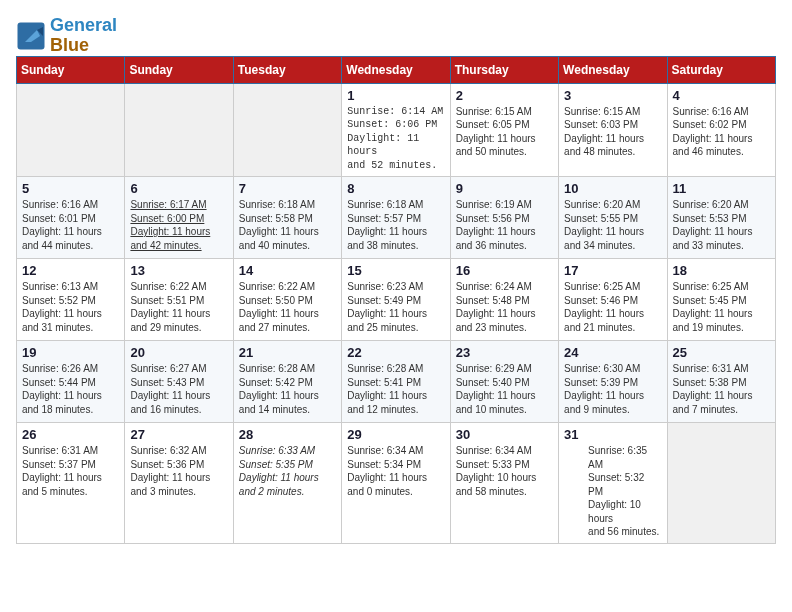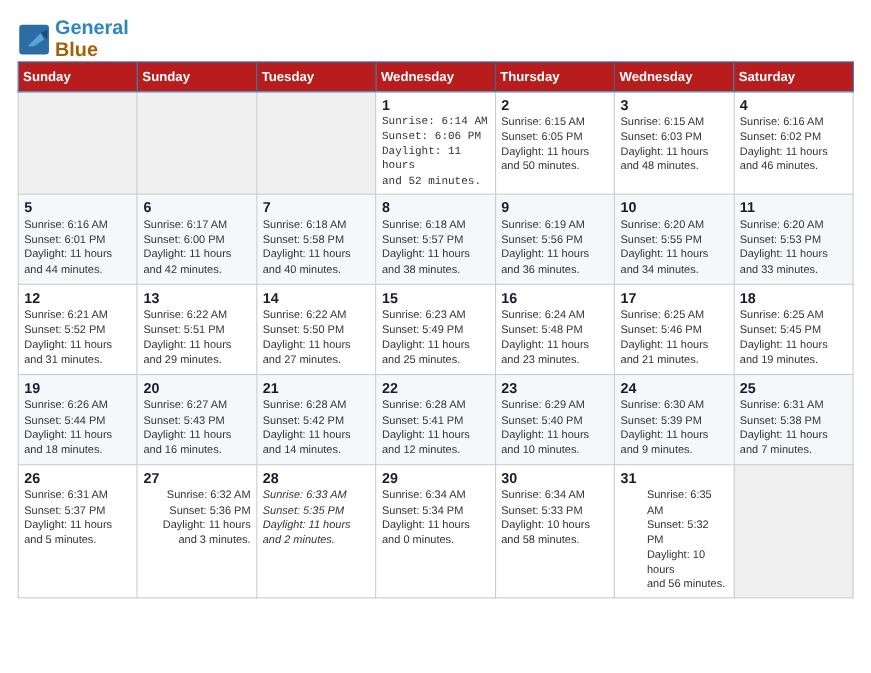--- a/index.html
+++ b/index.html
@@ -159,21 +159,21 @@
       <tr>
         <td>
           <div class="day-number">5</div>
           <div class="day-info" style="white-space: pre-line;">Sunrise: 6:16 AM
 Sunset: 6:01 PM
 Daylight: 11 hours
 and 44 minutes.</div>
         </td>
         <td>
           <div class="day-number">6</div>
-          <div class="day-info" style="white-space: pre-line;">Sunrise: 6:17 AM
+          <div class="day-info" style="white-space: pre-line; text-decoration: underline;">Sunrise: 6:17 AM
 Sunset: 6:00 PM
 Daylight: 11 hours
 and 42 minutes.</div>
         </td>
         <td>
           <div class="day-number">7</div>
           <div class="day-info" style="white-space: pre-line;">Sunrise: 6:18 AM
 Sunset: 5:58 PM
 Daylight: 11 hours
 and 40 minutes.</div>
@@ -203,21 +203,21 @@
           <div class="day-number">11</div>
           <div class="day-info" style="white-space: pre-line;">Sunrise: 6:20 AM
 Sunset: 5:53 PM
 Daylight: 11 hours
 and 33 minutes.</div>
         </td>
       </tr>
       <tr>
         <td>
           <div class="day-number">12</div>
-          <div class="day-info" style="white-space: pre-line;">Sunrise: 6:21 AM
+          <div class="day-info" style="white-space: pre-line;">Sunrise: 6:13 AM
 Sunset: 5:52 PM
 Daylight: 11 hours
 and 31 minutes.</div>
         </td>
         <td>
           <div class="day-number">13</div>
           <div class="day-info" style="white-space: pre-line;">Sunrise: 6:22 AM
 Sunset: 5:51 PM
 Daylight: 11 hours
 and 29 minutes.</div>
@@ -312,21 +312,21 @@
       <tr>
         <td>
           <div class="day-number">26</div>
           <div class="day-info" style="white-space: pre-line;">Sunrise: 6:31 AM
 Sunset: 5:37 PM
 Daylight: 11 hours
 and 5 minutes.</div>
         </td>
         <td>
           <div class="day-number">27</div>
-          <div class="day-info" style="white-space: pre-line; text-align: right;">Sunrise: 6:32 AM
+          <div class="day-info" style="white-space: pre-line;">Sunrise: 6:32 AM
 Sunset: 5:36 PM
 Daylight: 11 hours
 and 3 minutes.</div>
         </td>
         <td>
           <div class="day-number">28</div>
           <div class="day-info" style="white-space: pre-line; font-style: italic;">Sunrise: 6:33 AM
 Sunset: 5:35 PM
 Daylight: 11 hours
 and 2 minutes.</div>

